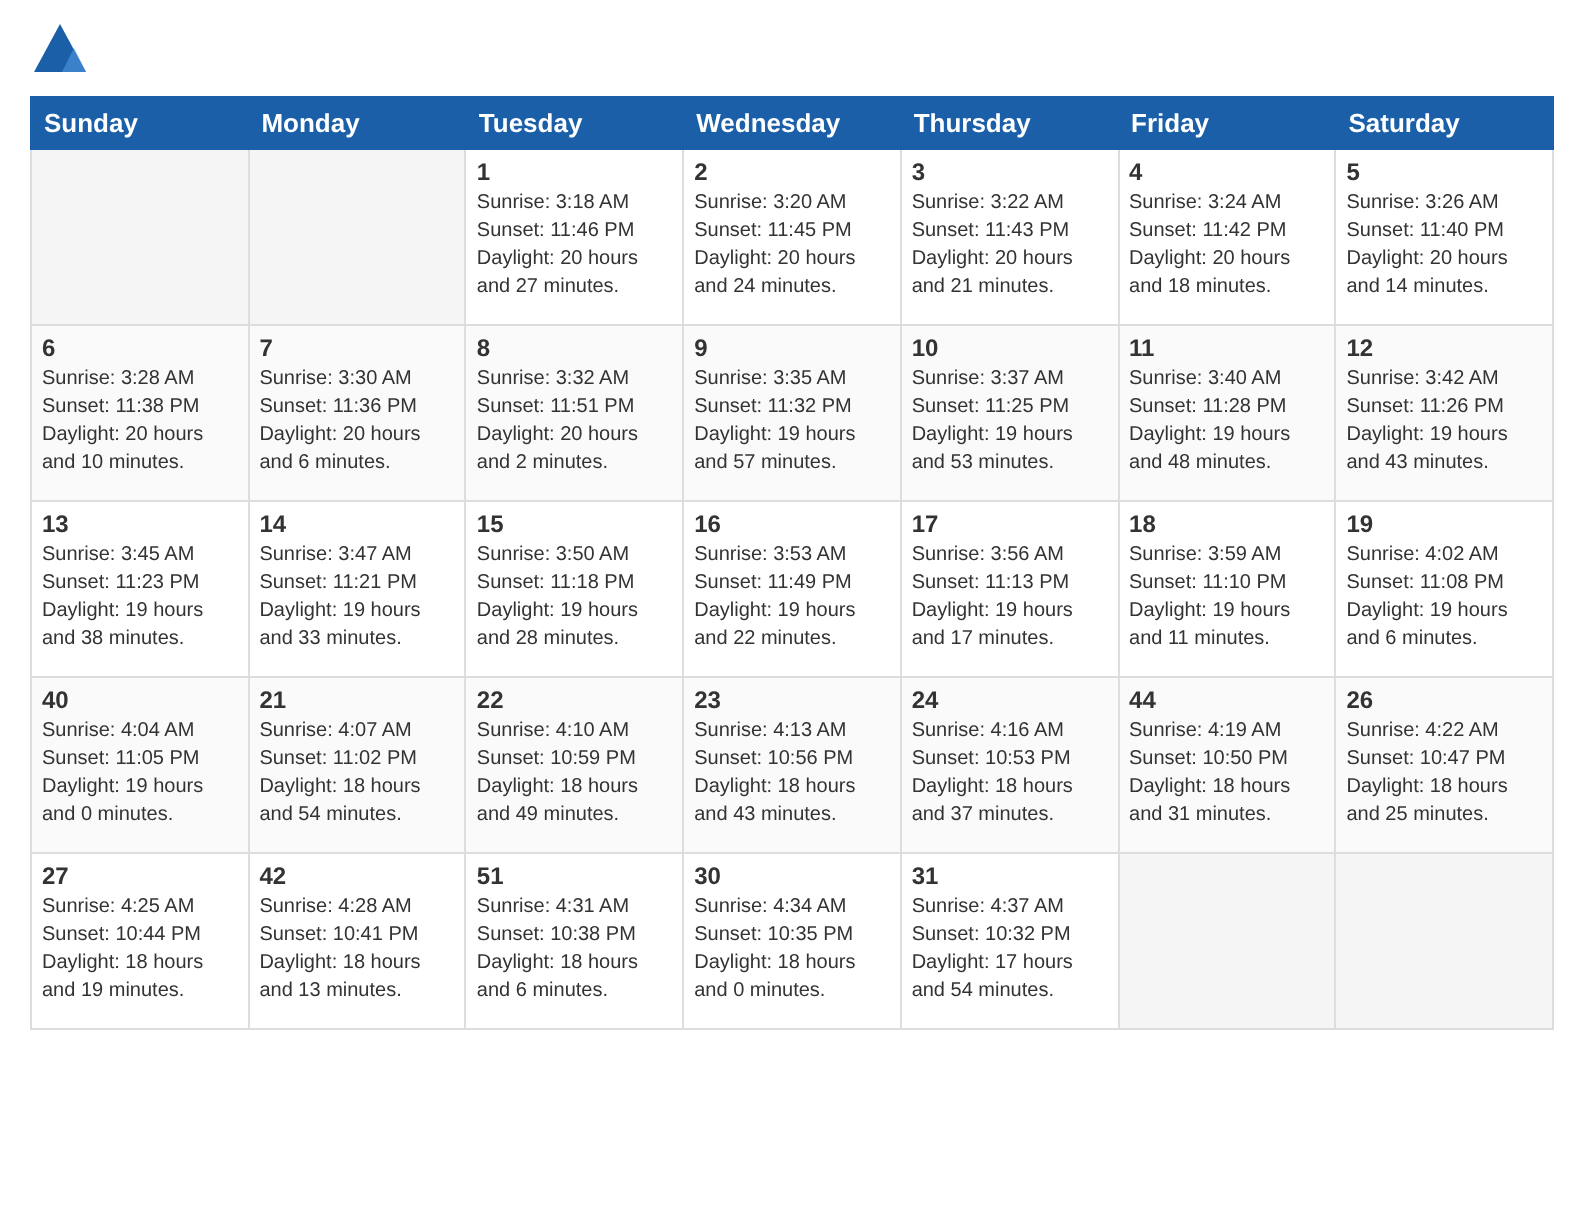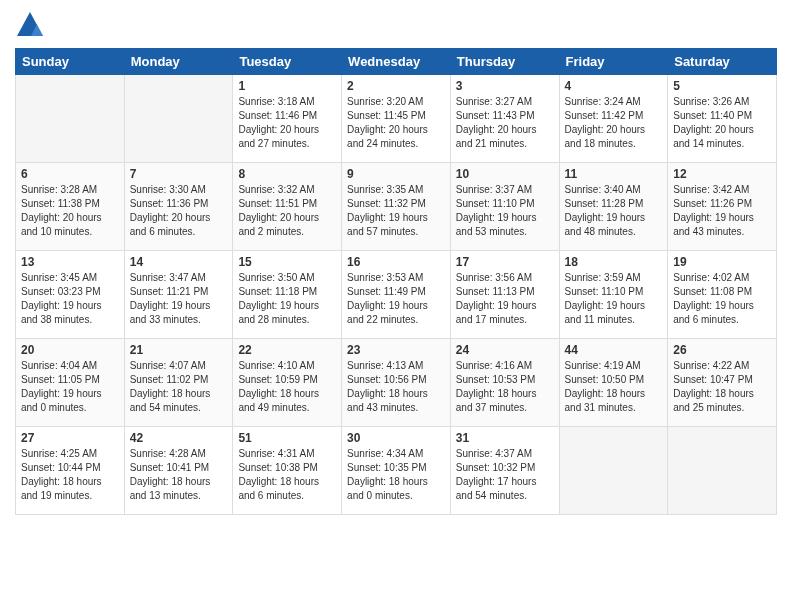--- a/index.html
+++ b/index.html
@@ -148,21 +148,21 @@
           </td>
           <td>
             <span class="day-num">2</span>
             <div class="day-info">Sunrise: 3:20 AM
 Sunset: 11:45 PM
 Daylight: 20 hours
 and 24 minutes.</div>
           </td>
           <td>
             <span class="day-num">3</span>
-            <div class="day-info">Sunrise: 3:27 AM
+            <div class="day-info">Sunrise: 3:22 AM
 Sunset: 11:43 PM
 Daylight: 20 hours
 and 21 minutes.</div>
           </td>
           <td>
             <span class="day-num">4</span>
             <div class="day-info">Sunrise: 3:24 AM
 Sunset: 11:42 PM
 Daylight: 20 hours
 and 18 minutes.</div>
@@ -200,21 +200,21 @@
           <td>
             <span class="day-num">9</span>
             <div class="day-info">Sunrise: 3:35 AM
 Sunset: 11:32 PM
 Daylight: 19 hours
 and 57 minutes.</div>
           </td>
           <td>
             <span class="day-num">10</span>
             <div class="day-info">Sunrise: 3:37 AM
-Sunset: 11:10 PM
+Sunset: 11:25 PM
 Daylight: 19 hours
 and 53 minutes.</div>
           </td>
           <td>
             <span class="day-num">11</span>
             <div class="day-info">Sunrise: 3:40 AM
 Sunset: 11:28 PM
 Daylight: 19 hours
 and 48 minutes.</div>
           </td>
@@ -223,21 +223,21 @@
             <div class="day-info">Sunrise: 3:42 AM
 Sunset: 11:26 PM
 Daylight: 19 hours
 and 43 minutes.</div>
           </td>
         </tr>
         <tr>
           <td>
             <span class="day-num">13</span>
             <div class="day-info">Sunrise: 3:45 AM
-Sunset: 03:23 PM
+Sunset: 11:23 PM
 Daylight: 19 hours
 and 38 minutes.</div>
           </td>
           <td>
             <span class="day-num">14</span>
             <div class="day-info">Sunrise: 3:47 AM
 Sunset: 11:21 PM
 Daylight: 19 hours
 and 33 minutes.</div>
           </td>
@@ -272,21 +272,21 @@
           <td>
             <span class="day-num">19</span>
             <div class="day-info">Sunrise: 4:02 AM
 Sunset: 11:08 PM
 Daylight: 19 hours
 and 6 minutes.</div>
           </td>
         </tr>
         <tr>
           <td>
-            <span class="day-num">20</span>
+            <span class="day-num">40</span>
             <div class="day-info">Sunrise: 4:04 AM
 Sunset: 11:05 PM
 Daylight: 19 hours
 and 0 minutes.</div>
           </td>
           <td>
             <span class="day-num">21</span>
             <div class="day-info">Sunrise: 4:07 AM
 Sunset: 11:02 PM
 Daylight: 18 hours

